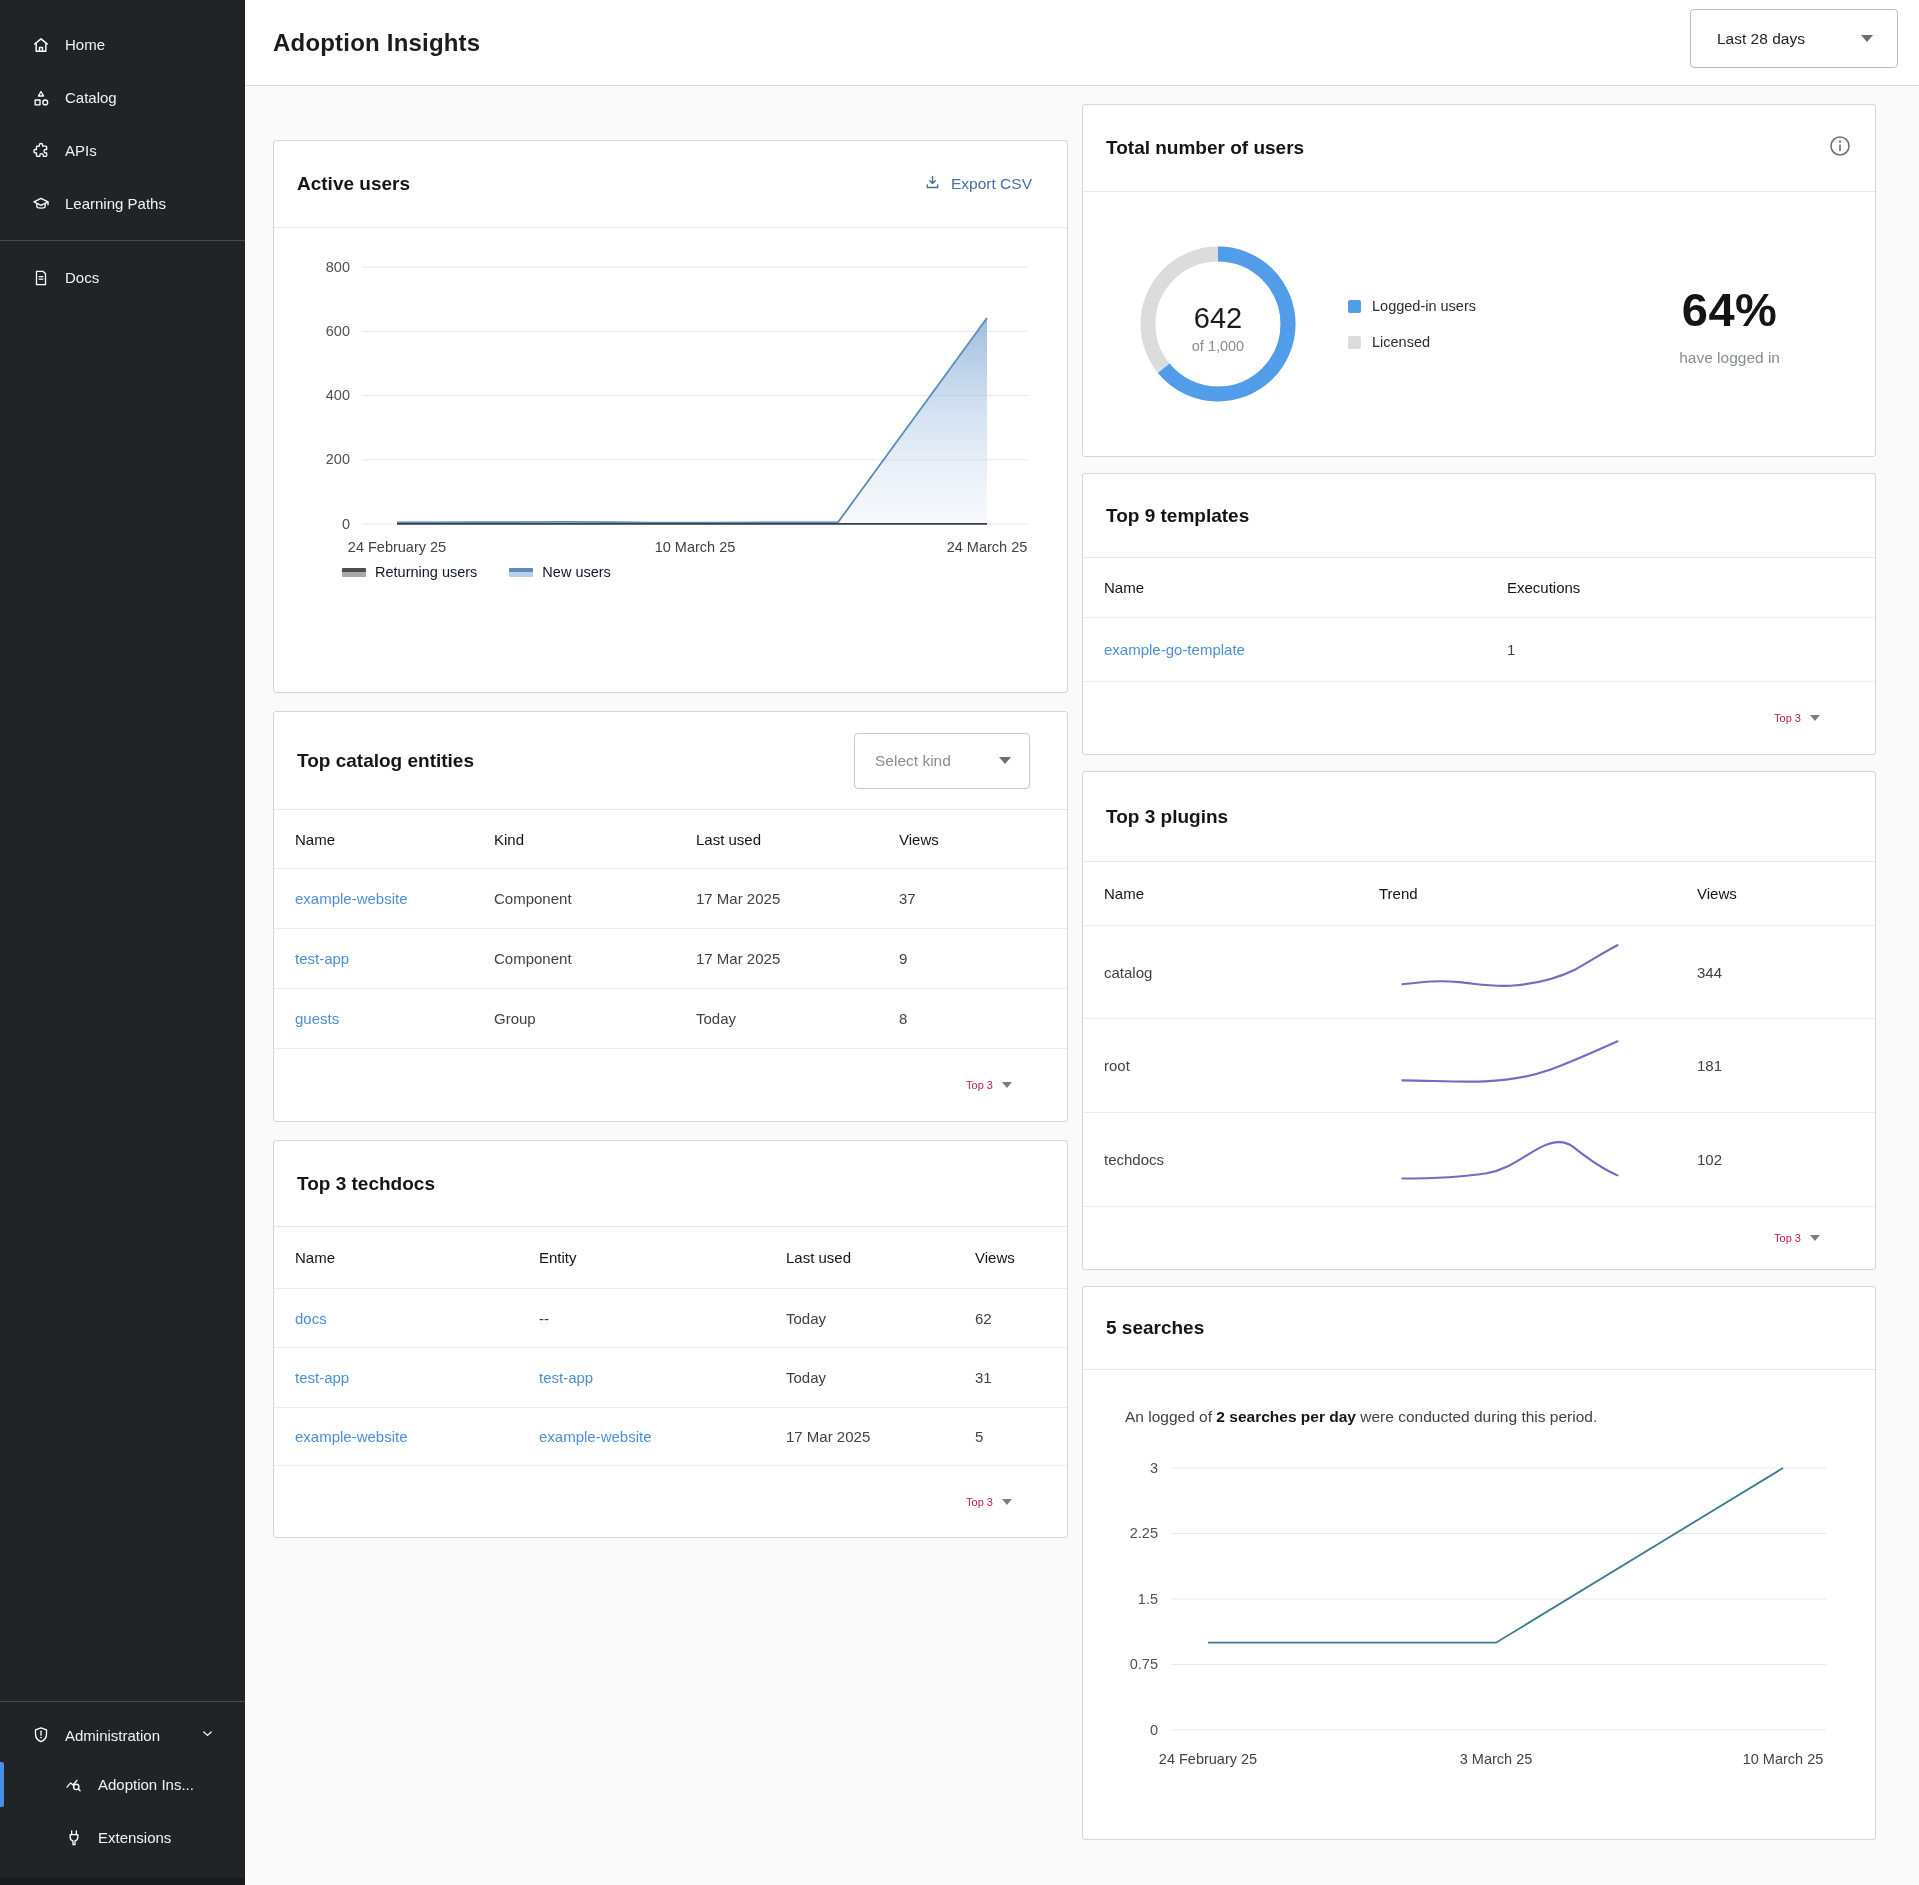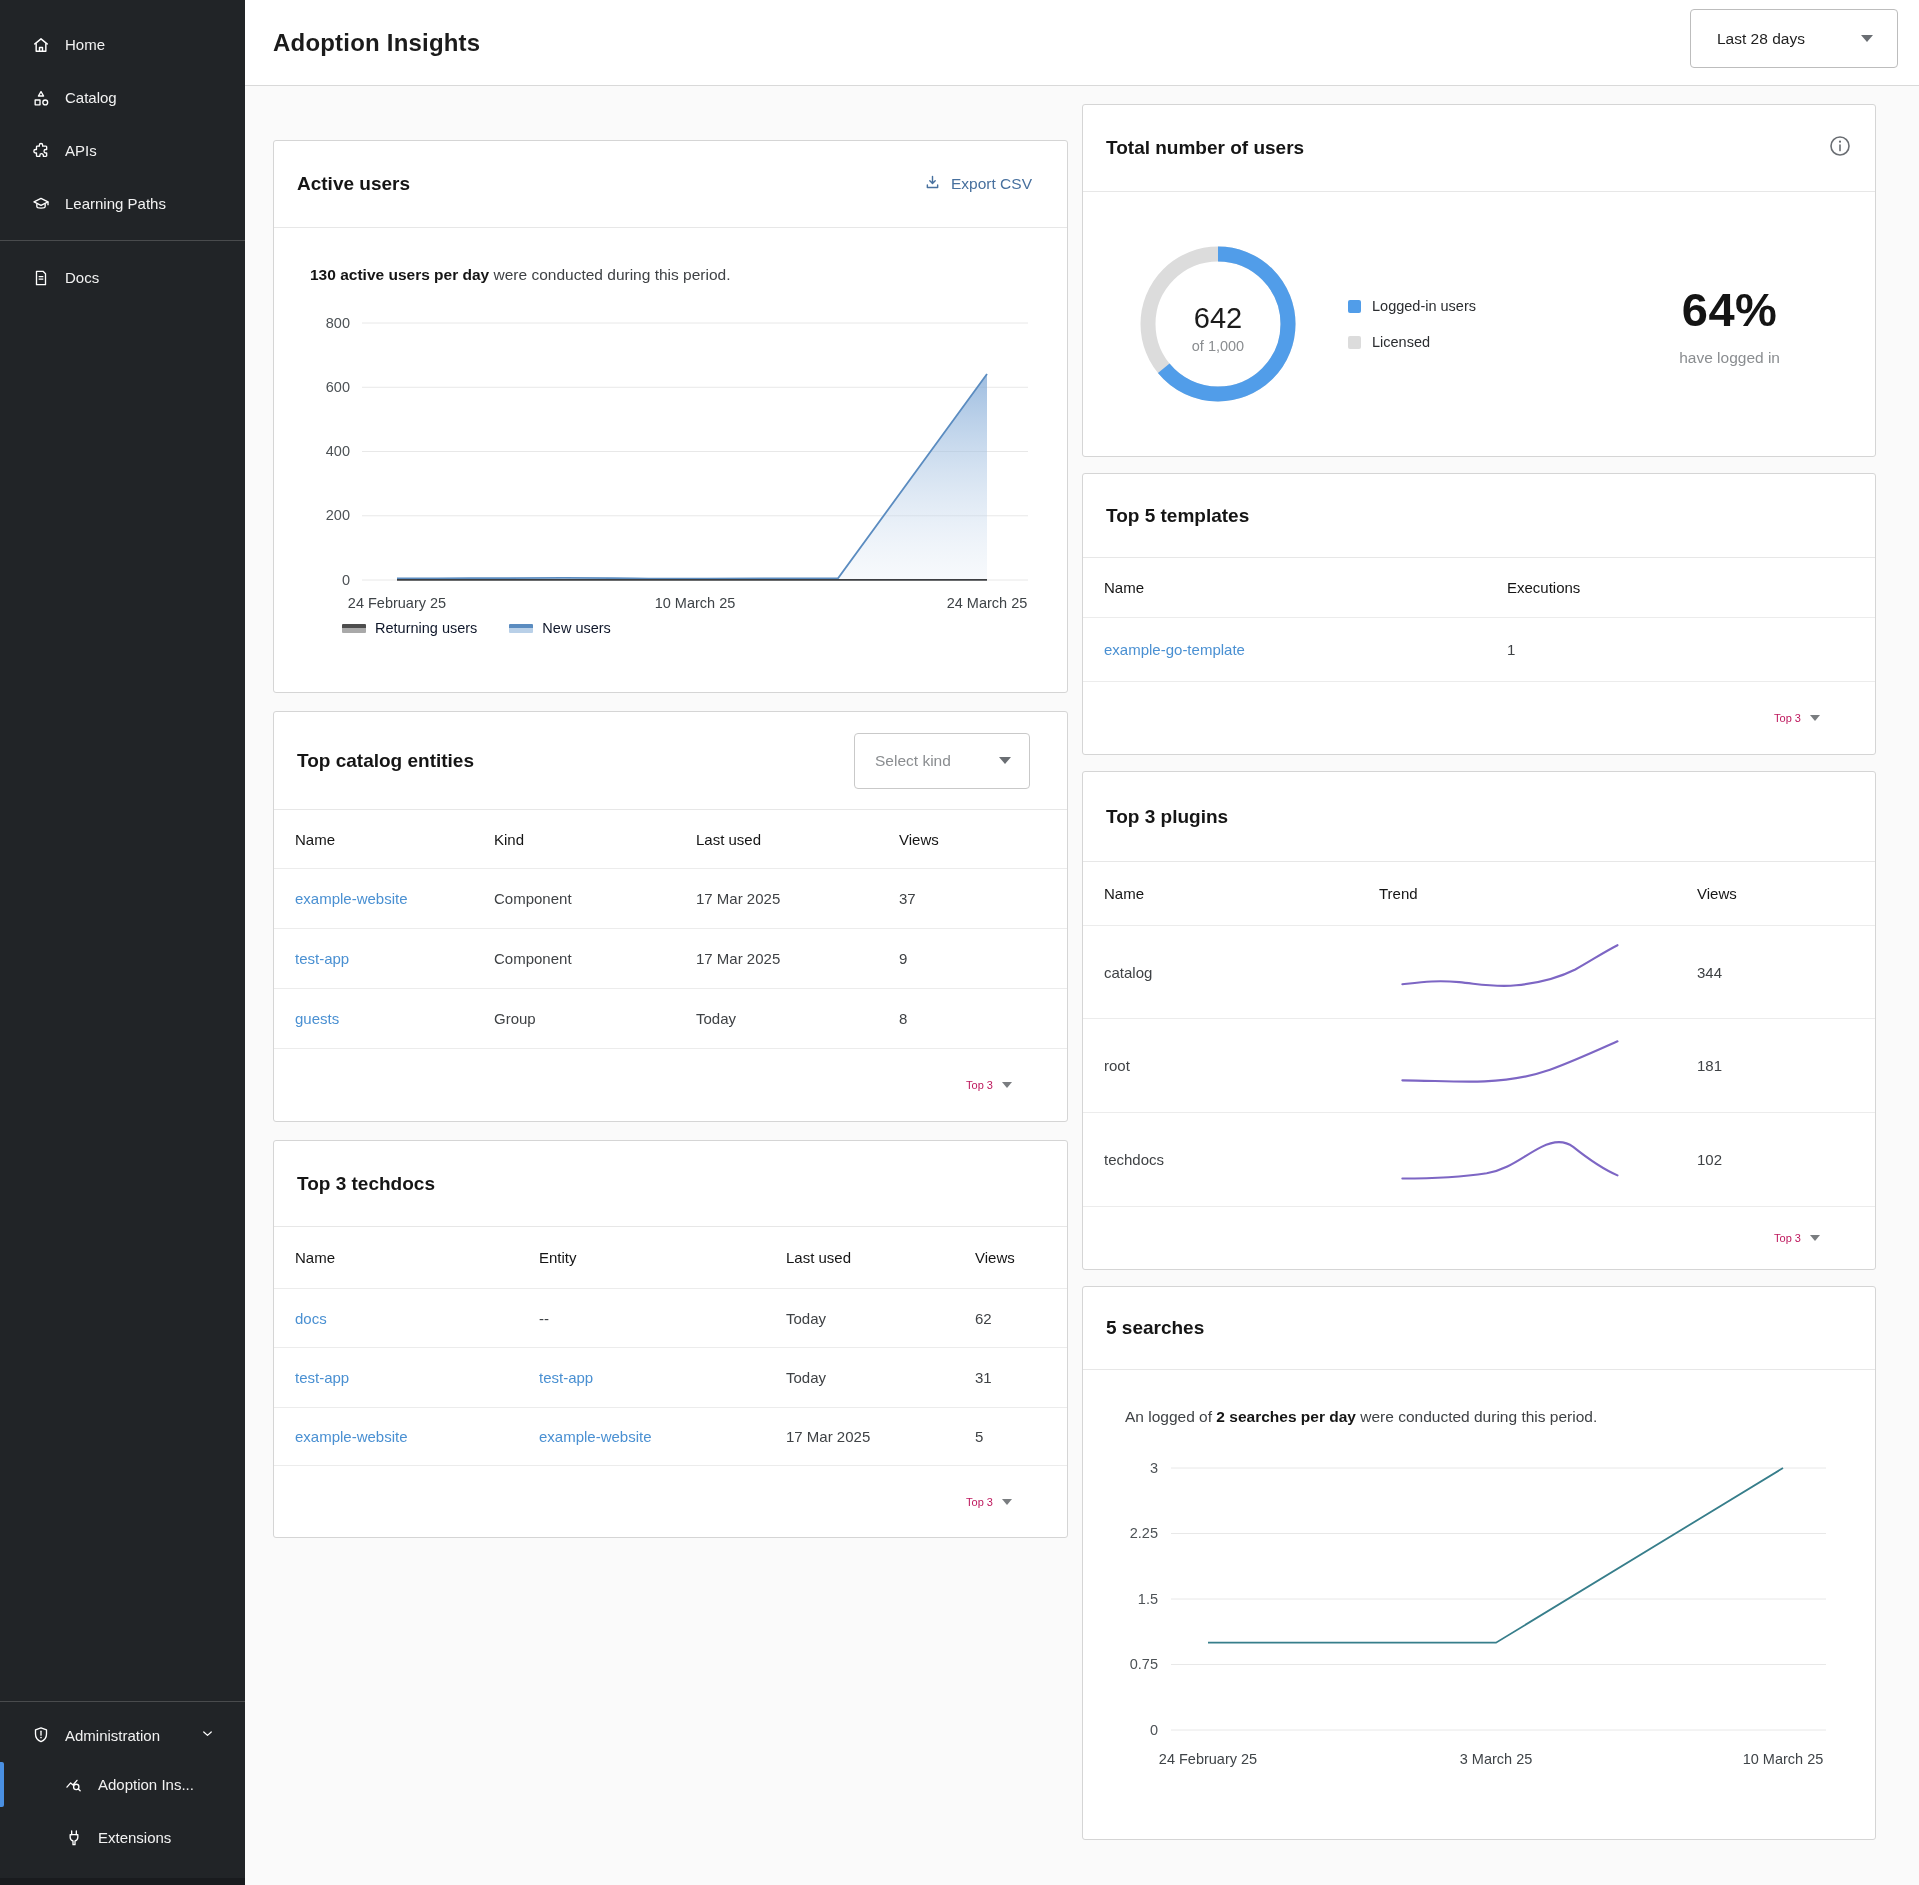--- a/index.html
+++ b/index.html
@@ -196,23 +196,20 @@
               <span>
                 <svg viewBox="0 0 24 24" width="19" height="19" fill="none" stroke="#47709e" stroke-width="1.8" stroke-linecap="round" stroke-linejoin="round">
                     <path d="M12 4.5 V13 M8.6 9.8 L12 13.2 L15.4 9.8"></path>
                     <path d="M5.5 15.2 V18.3 H18.5 V15.2"></path>
                   </svg>
               </span>
               <span>Export CSV</span>
             </div>
           </div>
           <div class="divider"></div>
-          <div class="summary">
-            <b>130 active users per day</b><span> were conducted during this period.</span>
-          </div>
           <svg width="756" height="318" viewBox="0 0 756 318" style="margin-top:14px;">
             <defs>
               <linearGradient id="gradBlue" x1="0" y1="0" x2="0" y2="1">
                 <stop offset="0" stop-color="#7fa8d6" stop-opacity="0.75"></stop>
                 <stop offset="1" stop-color="#dfe9f4" stop-opacity="0.25"></stop>
               </linearGradient>
             </defs>
             <g stroke="#e8e8e8" stroke-width="1">
               <line x1="88" y1="25" x2="754" y2="25"></line>
               <line x1="88" y1="89.25" x2="754" y2="89.25"></line>
@@ -365,21 +362,21 @@
             </div>
             <div class="pct-block">
               <div class="pct">64%</div>
               <div class="pct-cap">have logged in</div>
             </div>
           </div>
         </section>
 
         <section class="card" style="height:282px;">
           <div class="card-head" style="height:83px;">
-            <div class="card-title">Top 5 templates</div>
+            <div class="card-title">Top 9 templates</div>
           </div>
           <div class="divider"></div>
           <div class="t-row t-head grid-templates" style="height:60px;">
             <span>Name</span>
             <span>Executions</span>
           </div>
           <div class="t-row grid-templates" style="height:64px;">
             <span class="t-link">example-go-template</span>
             <span class="t-cell">1</span>
           </div>

